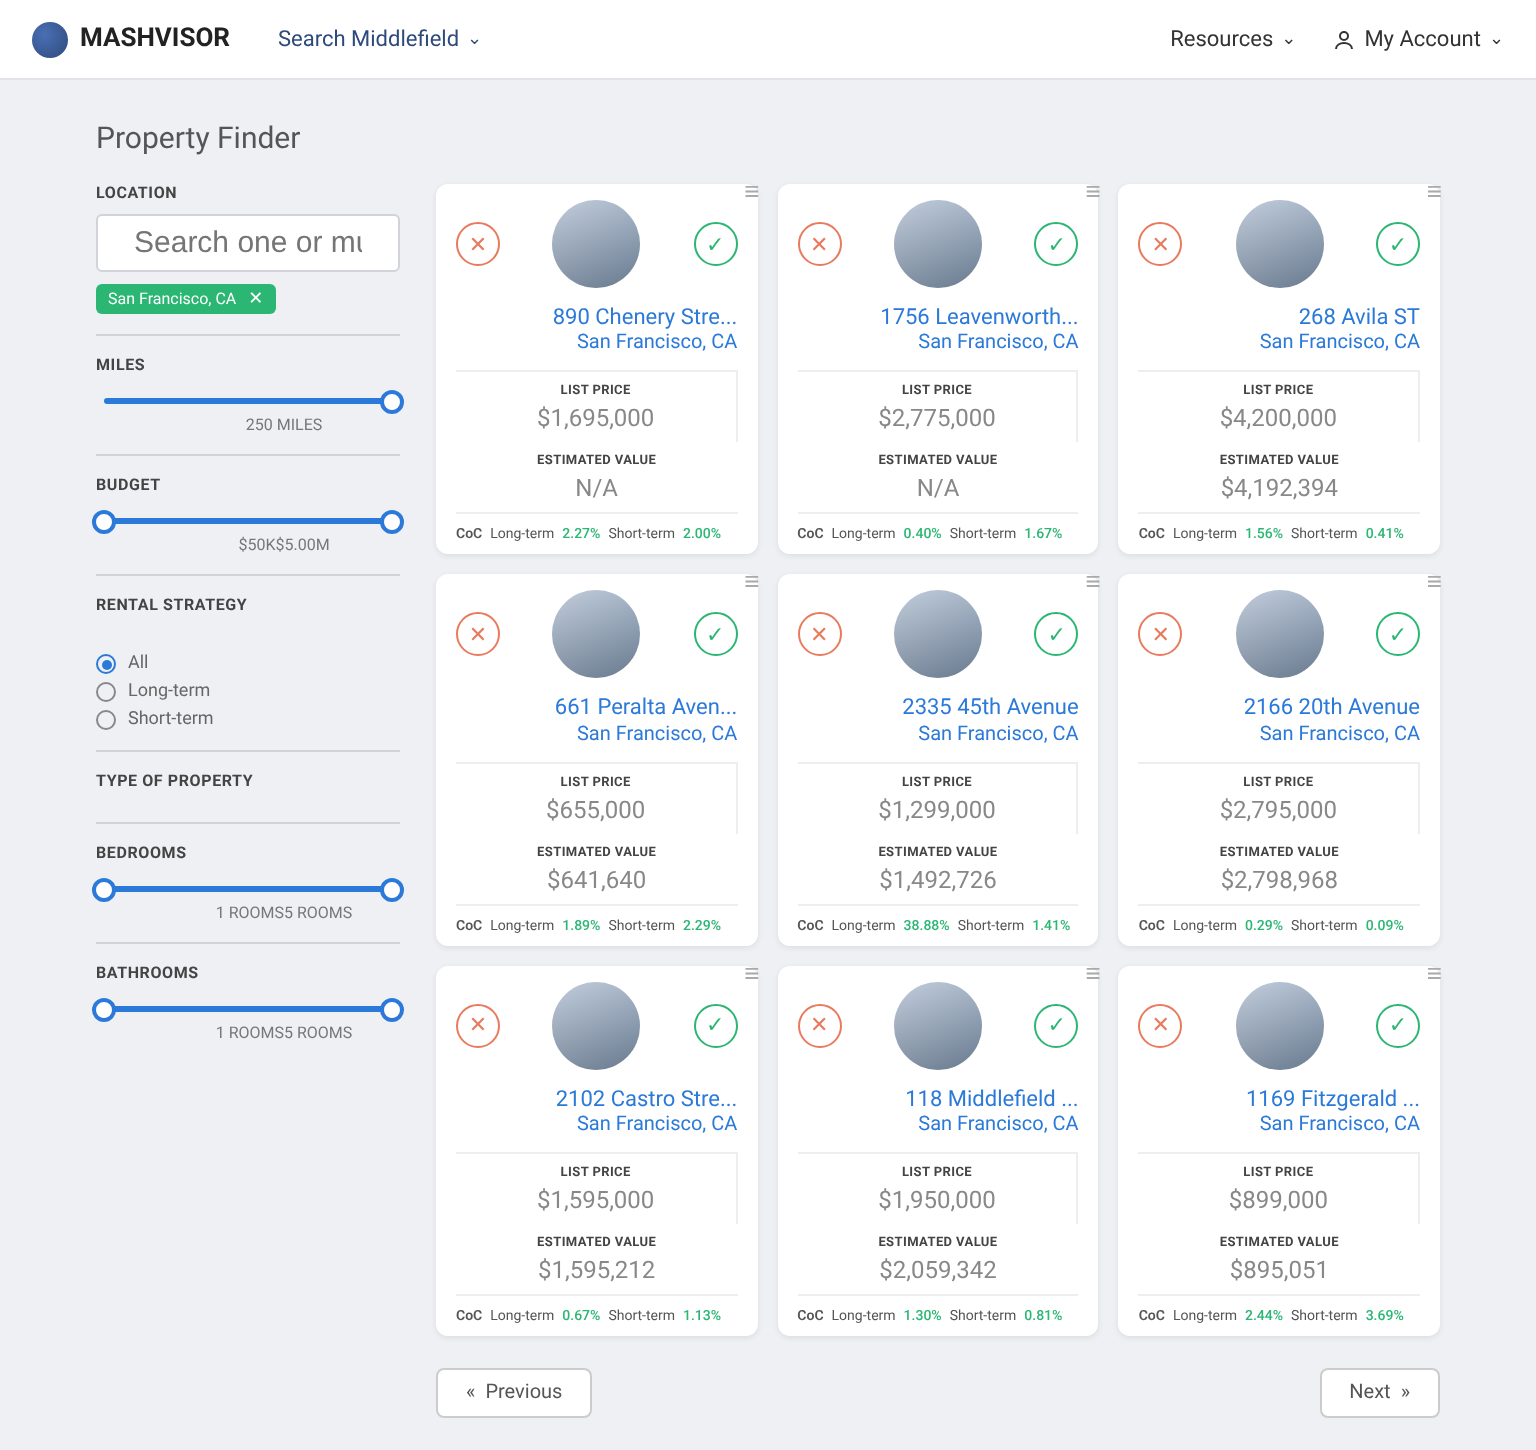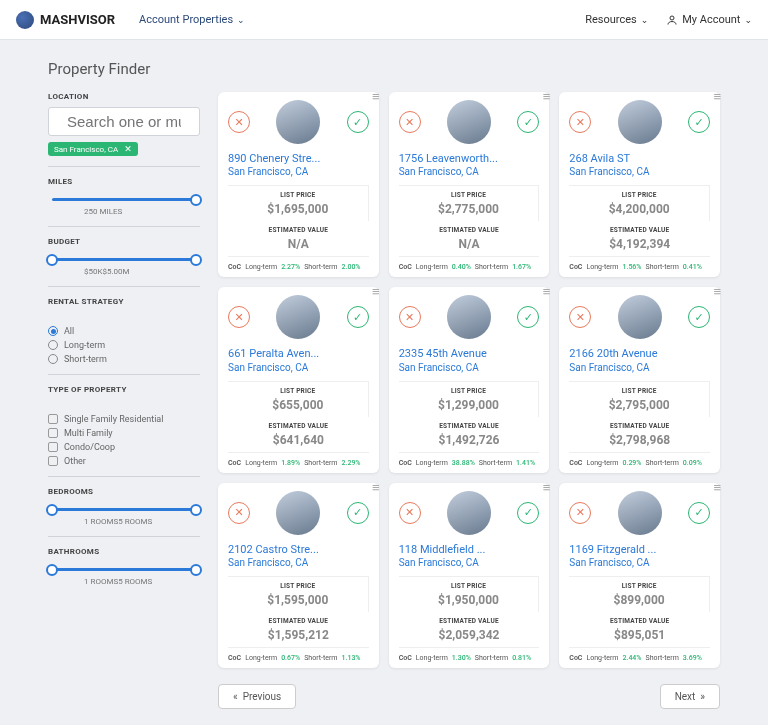--- a/index.html
+++ b/index.html
@@ -19,64 +19,64 @@
 .layout { display: flex; gap: 18px; }
 .sidebar { width: 152px; flex-shrink: 0; }
 .filter-block { border-bottom: 1px solid #d0d3d9; padding-bottom: 10px; margin-bottom: 10px; }
 .filter-label { font-size: 8px; font-weight: 700; color: #444; letter-spacing: 0.3px; margin-bottom: 6px; text-transform: uppercase; }
 .search-input { width: 100%; border: 1px solid #d0d3d9; border-radius: 3px; padding: 5px 18px; font-size: 15px; color: #888; background: #fff; }
 .chip { display: inline-flex; align-items: center; background: #2bb673; color: #fff; border-radius: 3px; padding: 2px 6px; font-size: 8px; margin-top: 6px; gap: 6px; }
 .chip-x { font-size: 9px; cursor: pointer; }
 .slider-track { position: relative; height: 3px; background: #2b79d8; border-radius: 2px; margin: 12px 4px 6px; }
 .slider-thumb { position: absolute; top: 50%; width: 12px; height: 12px; background: #fff; border: 2px solid #2b79d8; border-radius: 50%; transform: translate(-50%, -50%); cursor: pointer; }
 .slider-single .slider-thumb { right: -6px; left: auto; transform: translate(0,-50%); }
-.slider-range { display: flex; justify-content: flex-start; font-size: 8px; color: #777; margin-top: 4px; margin-left: 36px; }
+.slider-range { display: flex; justify-content: center; font-size: 8px; color: #777; margin-top: 4px; margin-left: 36px; }
 .radio-list, .check-list { display: flex; flex-direction: column; gap: 4px; margin-top: 20px; }
 .radio-item, .check-item { display: flex; align-items: center; gap: 6px; font-size: 9px; color: #666; cursor: pointer; }
 .radio { width: 10px; height: 10px; border: 1.5px solid #888; border-radius: 50%; display: inline-flex; align-items: center; justify-content: center; }
 .radio.sel::after { content: ''; width: 5px; height: 5px; background: #2b79d8; border-radius: 50%; }
 .radio.sel { border-color: #2b79d8; }
 .checkbox { width: 10px; height: 10px; border: 1.5px solid #999; border-radius: 2px; }
 
 .results { flex: 1; display: grid; grid-template-columns: repeat(3, 1fr); gap: 10px; }
 .card { background: #fff; border-radius: 6px; box-shadow: 0 1px 3px rgba(0,0,0,0.08); padding: 8px 10px 6px; position: relative; }
 .card-top { display: flex; align-items: center; justify-content: space-between; height: 44px; position: relative; }
 .btn-circle { width: 22px; height: 22px; border-radius: 50%; display: flex; align-items: center; justify-content: center; cursor: pointer; font-size: 11px; }
 .btn-reject { border: 1.5px solid #e87a5d; color: #e87a5d; }
 .btn-accept { border: 1.5px solid #2bb673; color: #2bb673; }
 .prop-img { width: 44px; height: 44px; border-radius: 50%; background: linear-gradient(135deg,#b8c5d6,#7a8fa8); position: absolute; left: 50%; transform: translateX(-50%); top: 0; overflow:hidden; }
 .prop-img::after{content:'';position:absolute;inset:0;background:linear-gradient(180deg,rgba(255,255,255,0.15),rgba(0,0,0,0.15));}
 .menu-dots { position: absolute; top: 2px; right: 0; color: #aaa; font-size: 13px; cursor: pointer; line-height: 0.5; letter-spacing: -1px; }
-.card-title { text-align: left; margin-top: 8px; margin-bottom: 8px; }
+.card-title { text-align: right; margin-top: 8px; margin-bottom: 8px; }
 .addr { color: #2b79d8; font-size: 11px; font-weight: 400; line-height: 1.3; }
 .city { color: #2b79d8; font-size: 10px; }
 .price-row { display: flex; border-top: 1px solid #eee; border-bottom: 1px solid #eee; flex-direction: column; }
 .price-col { flex: 1; text-align: center; padding: 5px 2px; }
 .price-col:first-child { border-right: 1px solid #eee; }
 .price-label { font-size: 6.5px; font-weight: 700; color: #444; text-transform: uppercase; letter-spacing: 0.2px; }
-.price-val { font-size: 12px; color: #888; margin-top: 3px; font-weight: 700; }
+.price-val { font-size: 12px; color: #888; margin-top: 3px; font-weight: 400; }
 .coc-row { display: flex; align-items: center; gap: 4px; padding-top: 6px; font-size: 7px; flex-wrap: wrap; }
 .coc-label { color: #555; font-weight: 600; }
 .coc-seg { color: #555; }
 .coc-val { color: #2bb673; font-weight: 500; }
 
 .pagination { grid-column: 1 / -1; display: flex; justify-content: space-between; margin-top: 6px; }
 .pg-btn { border: 1px solid #ccc; background: #fff; border-radius: 4px; padding: 6px 14px; font-size: 10px; color: #555; cursor: pointer; display: flex; align-items: center; gap: 5px; }
 </style>
 </head>
 <body>
 
 <div class="topbar">
   <div class="topbar-left">
     <div class="logo">
       <span class="logo-icon"></span>
       <span>MASHVISOR</span>
     </div>
     <div class="topnav-link">
-      <span>Account Properties</span>
+      <span>Search Middlefield</span>
       <span class="chev">⌄</span>
     </div>
   </div>
   <div class="topbar-right">
     <div class="topright-link">
       <span>Resources</span>
       <span class="chev">⌄</span>
     </div>
     <div class="topright-link">
       <svg class="user-icon" viewBox="0 0 24 24" fill="none" stroke="currentColor" stroke-width="2">
@@ -140,38 +140,20 @@
             </div>
           <div class="radio-item">
               <span class="radio"></span>
               <span>Short-term</span>
             </div>
         </div>
       </div>
 
       <div class="filter-block">
         <div class="filter-label">TYPE OF PROPERTY</div>
-        <div class="check-list">
-          <div class="check-item">
-              <span class="checkbox"></span>
-              <span>Single Family Residential</span>
-            </div>
-          <div class="check-item">
-              <span class="checkbox"></span>
-              <span>Multi Family</span>
-            </div>
-          <div class="check-item">
-              <span class="checkbox"></span>
-              <span>Condo/Coop</span>
-            </div>
-          <div class="check-item">
-              <span class="checkbox"></span>
-              <span>Other</span>
-            </div>
-        </div>
       </div>
 
       <div class="filter-block">
         <div class="filter-label">BEDROOMS</div>
         <div class="slider-track">
           <div class="slider-thumb" style="left:0"></div>
           <div class="slider-thumb" style="left:100%"></div>
         </div>
         <div class="slider-range">
           <span>1 ROOMS</span>

